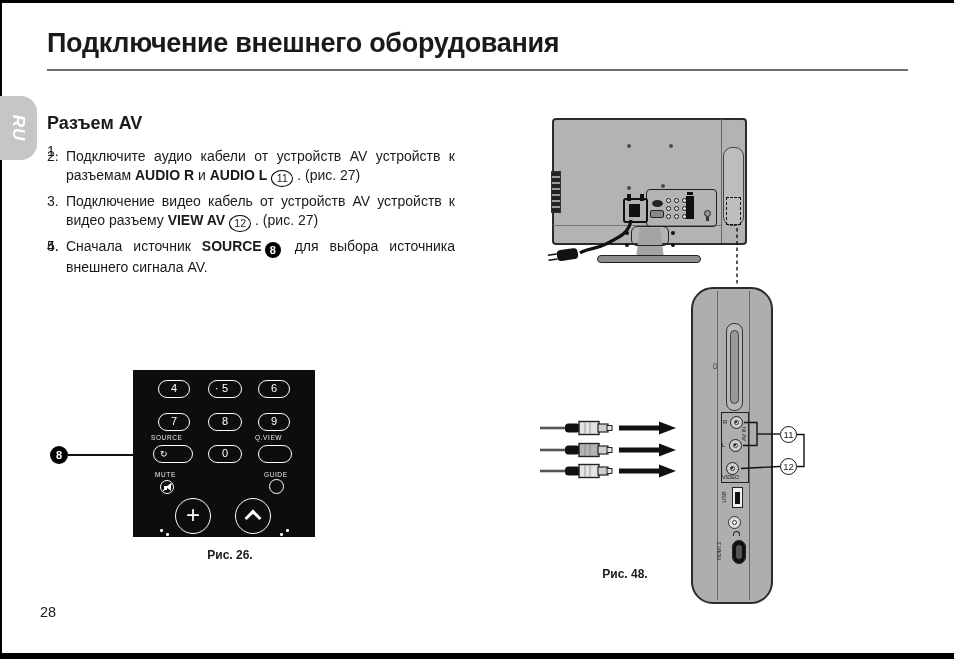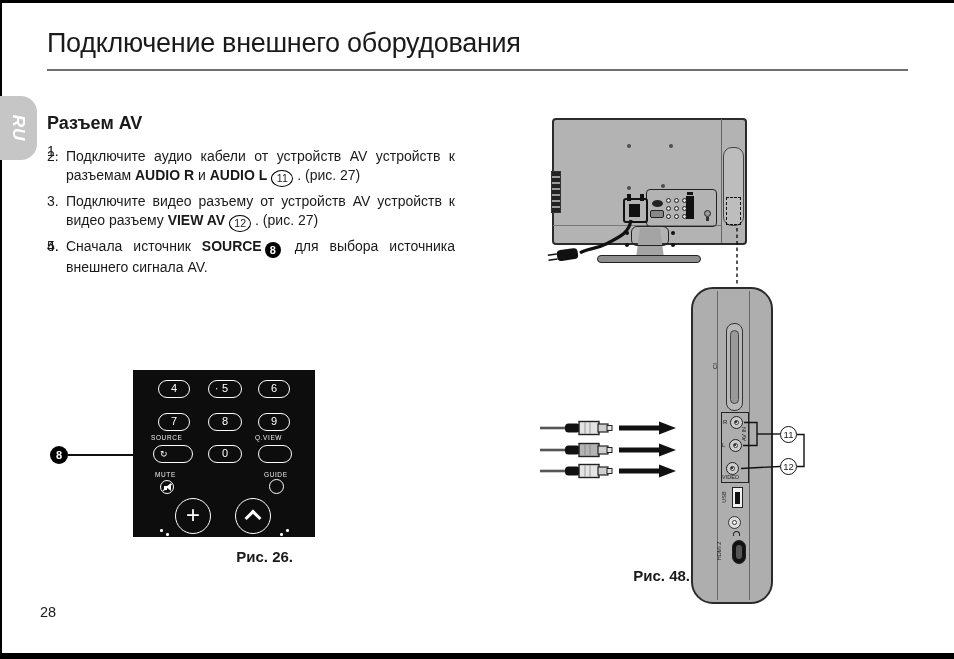--- a/index.html
+++ b/index.html
@@ -9,21 +9,21 @@
 
   
   .b-top{left:0;top:0;width:954px;height:3px;background:#000;}
   .b-left{left:0;top:0;width:2px;height:659px;background:#000;}
   .b-bottom{left:0;top:653px;width:954px;height:6px;background:#000;}
   .lang-tab{left:0;top:96px;width:37px;height:64px;background:#c6c6c6;border-radius:0 16px 16px 0;
             display:flex;align-items:center;justify-content:center;}
   .lang-tab span{transform:rotate(90deg);font-weight:bold;font-style:italic;font-size:17px;color:#fff;letter-spacing:1px;}
 
   
-  .title{left:47px;top:28px;width:880px;font-size:27px;font-weight:normal;letter-spacing:-0.3px;}
+  .title{left:47px;top:28px;width:880px;font-size:27px;font-weight:bold;letter-spacing:-0.3px;}
   .title-rule{left:47px;top:69px;width:861px;height:2px;background:#6e6e6e;}
   .heading{left:47px;top:113px;font-size:18px;font-weight:bold;}
   .steps{left:47px;top:142px;width:408px;list-style:none;margin:0;padding:0;font-size:14px;line-height:19px;}
   .step{position:relative;padding-left:19px;margin:0 0 5px 0;text-align:justify;}
   .step .num{position:absolute;left:0;top:0;}
   .step b{font-weight:bold;}
   .circ{display:inline-block;width:20px;height:15px;border:1.3px solid #000;border-radius:50%;
         font-size:10.5px;line-height:14px;text-align:center;vertical-align:-2px;margin-left:4px;font-weight:normal;}
   .badge8{display:inline-block;width:16px;height:16px;background:#000;color:#fff;border-radius:50%;
         font-size:11px;font-weight:bold;line-height:16px;text-align:center;vertical-align:-3px;margin:0 3px;}
@@ -32,21 +32,21 @@
   .remote{left:133px;top:370px;width:182px;height:167px;background:#0d0d0d;}
   .pill{position:absolute;border:1.6px solid #fff;border-radius:10px;color:#fff;font-size:11px;
         text-align:center;line-height:15px;box-sizing:border-box;height:18px;}
   .rlabel{position:absolute;color:#ececec;font-size:6.5px;letter-spacing:.6px;}
   .rcircle{position:absolute;border:1.4px solid #fff;border-radius:50%;box-sizing:border-box;}
   .bigcircle{position:absolute;width:36px;height:36px;border:1.8px solid #fff;border-radius:50%;
         box-sizing:border-box;color:#fff;text-align:center;}
   .rdot{position:absolute;width:2.5px;height:2.5px;background:#fff;border-radius:50%;}
   .callout8{left:50px;top:446px;width:18px;height:18px;background:#000;color:#fff;border-radius:50%;
         font-size:11px;font-weight:bold;text-align:center;line-height:18px;}
-  .fig-cap{font-weight:bold;font-size:15px;text-align:right;}
+  .fig-cap{font-weight:bold;font-size:12px;text-align:center;}
 
   
   .tv-body{left:552px;top:118px;width:195px;height:127px;background:#b3b3b3;border:2px solid #2b2b2b;
         border-radius:4px;box-sizing:border-box;}
   .tv-seam{left:553px;top:225px;width:168px;height:1px;background:#777;}
   .side-divider{left:721px;top:119px;width:1px;height:124px;background:#666;}
   .side-strip{left:723px;top:147px;width:21px;height:79px;background:#bdbdbd;border:1.5px solid #444;
         border-radius:9px;box-sizing:border-box;}
   .dash-rect{left:726px;top:197px;width:15px;height:28px;border:1.5px dashed #111;box-sizing:border-box;}
   .btn-strip{left:551px;top:171px;width:10px;height:42px;border:1px solid #333;background:
@@ -107,21 +107,21 @@
   <div class="abs heading">Разъем AV</div>
 
   <ol class="abs steps">
     <li class="step">
       <span class="num">1.</span>
     </li>
     <li class="step">
       <span class="num">2.</span><span>Подключите аудио кабели от устройств AV устройств к разъемам </span><b>AUDIO R</b><span> и </span><b>AUDIO L</b><span class="circ">11</span><span> . (рис. 27)</span>
     </li>
     <li class="step">
-      <span class="num">3.</span><span>Подключите видео разъему от устройств AV устройств к видео разъему </span><b>VIEW AV</b><span class="circ">12</span><span> . (рис. 27)</span>
+      <span class="num">3.</span><span>Подключение видео кабель от устройств AV устройств к видео разъему </span><b>VIEW AV</b><span class="circ">12</span><span> . (рис. 27)</span>
     </li>
     <li class="step">
       <span class="num">4.</span>
     </li>
     <li class="step">
       <span class="num">5.</span><span>Сначала источник </span><b>SOURCE</b><span class="badge8">8</span><span> для выбора источника внешнего сигнала AV.</span>
     </li>
   </ol>
 
   <div class="abs callout8">8</div>

